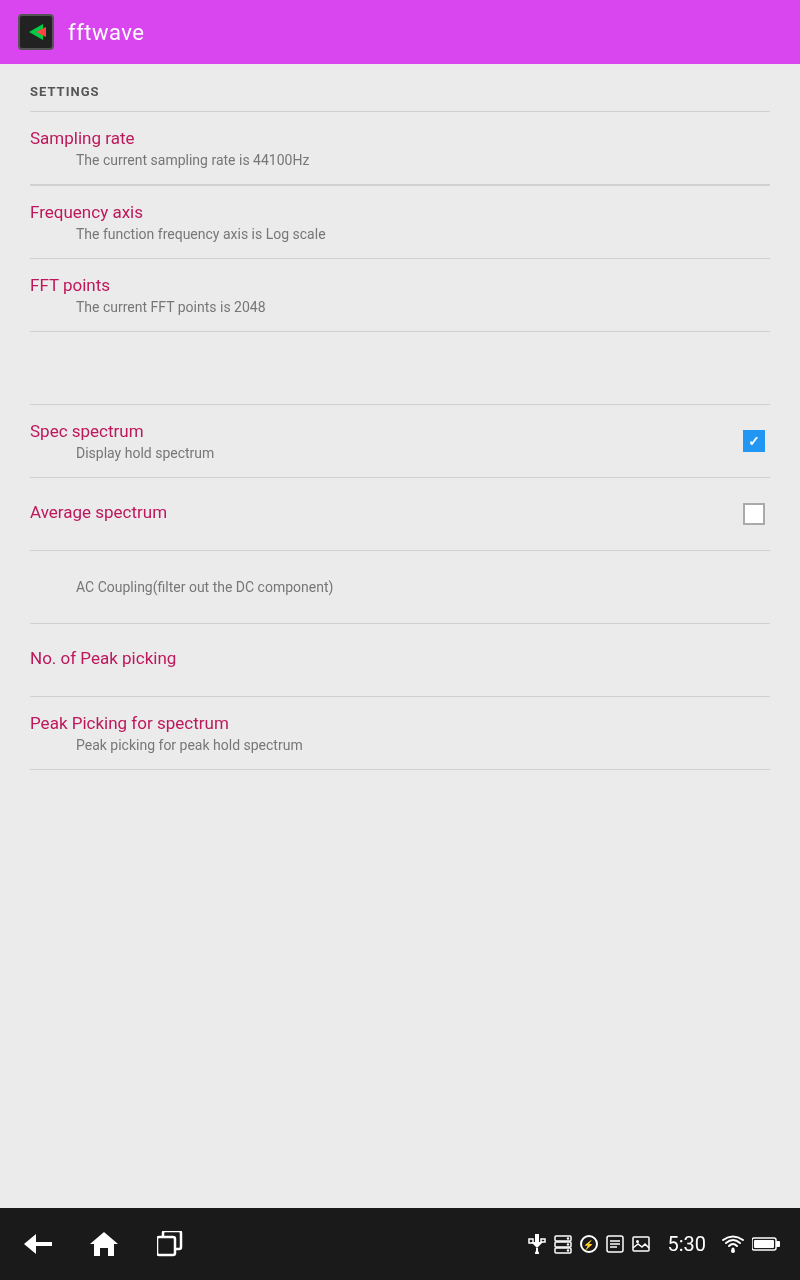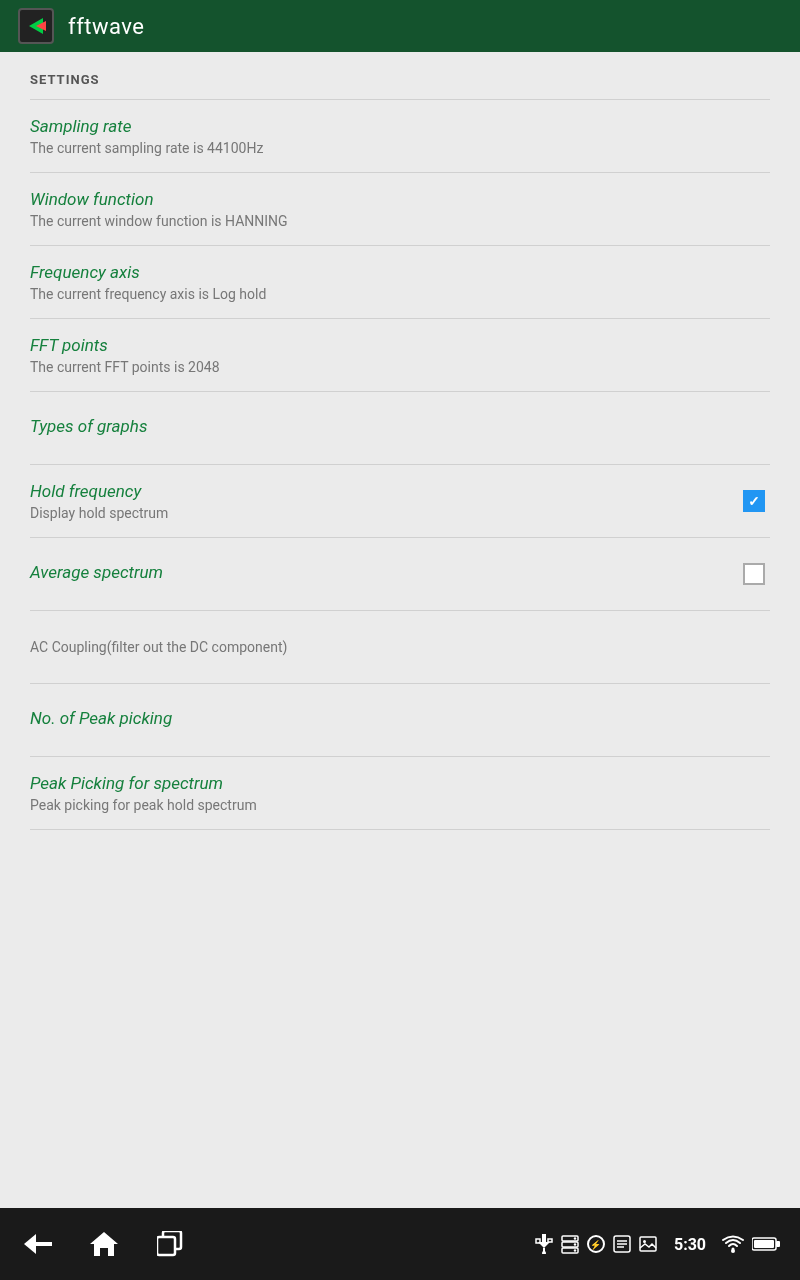--- a/index.html
+++ b/index.html
@@ -9,22 +9,22 @@
       height: 1280px;
       background: #e8e8e8;
       font-family: 'Roboto', Arial, sans-serif;
       overflow: hidden;
       display: flex;
       flex-direction: column;
     }
 
     
     .app-bar {
-      background: #14532d;
-      height: 52px;
+      background: #d946ef;
+      height: 64px;
       display: flex;
       align-items: center;
       padding: 0 16px;
       flex-shrink: 0;
     }
 
     .app-bar-icon {
       width: 40px;
       height: 40px;
       margin-right: 12px;
@@ -104,30 +104,30 @@
       cursor: pointer;
       min-height: 72px;
     }
 
     .settings-item-text {
       flex: 1;
     }
 
     .settings-item-title {
       font-size: 17px;
-      color: #15803d;
+      color: #be185d;
       font-weight: 400;
       margin-bottom: 4px;
-      font-style: italic;
     }
 
     .settings-item-subtitle {
       font-size: 14px;
       color: #777;
       font-weight: 400;
+      margin-left: 46px;
     }
 
     .checkbox-container {
       width: 32px;
       height: 32px;
       display: flex;
       align-items: center;
       justify-content: center;
       flex-shrink: 0;
     }
@@ -187,22 +187,22 @@
     }
 
     .status-icons {
       display: flex;
       align-items: center;
       gap: 6px;
     }
 
     .status-time {
       color: #ffffff;
-      font-size: 16px;
-      font-weight: 700;
+      font-size: 20px;
+      font-weight: 400;
       margin: 0 8px;
     }
   </style>
 </head>
 <body>
 
 <div class="app-bar">
   <div class="app-bar-icon">
     <div class="app-bar-logo"></div>
   </div>
@@ -214,50 +214,43 @@
   <div class="divider"></div>
 
   <div id="settings-list">
       <div class="settings-item">
         <div class="settings-item-text">
           <div class="settings-item-title">Sampling rate</div>
           <div class="settings-item-subtitle">The current sampling rate is 44100Hz</div>
         </div>
       </div>
       <div class="divider"></div>
-      <div class="settings-item">
-        <div class="settings-item-text">
-          <div class="settings-item-title">Window function</div>
-          <div class="settings-item-subtitle">The current window function is HANNING</div>
-        </div>
-      </div>
       <div class="divider"></div>
       <div class="settings-item">
         <div class="settings-item-text">
           <div class="settings-item-title">Frequency axis</div>
-          <div class="settings-item-subtitle">The current frequency axis is Log hold</div>
+          <div class="settings-item-subtitle">The function frequency axis is Log scale</div>
         </div>
       </div>
       <div class="divider"></div>
       <div class="settings-item">
         <div class="settings-item-text">
           <div class="settings-item-title">FFT points</div>
           <div class="settings-item-subtitle">The current FFT points is 2048</div>
         </div>
       </div>
       <div class="divider"></div>
       <div class="settings-item">
         <div class="settings-item-text">
-          <div class="settings-item-title">Types of graphs</div>
-        </div>
-      </div>
-      <div class="divider"></div>
-      <div class="settings-item">
-        <div class="settings-item-text">
-          <div class="settings-item-title">Hold frequency</div>
+        </div>
+      </div>
+      <div class="divider"></div>
+      <div class="settings-item">
+        <div class="settings-item-text">
+          <div class="settings-item-title">Spec spectrum</div>
           <div class="settings-item-subtitle">Display hold spectrum</div>
         </div>
         <div class="checkbox-container">
           <div class="checkbox checked"></div>
         </div>
       </div>
       <div class="divider"></div>
       <div class="settings-item">
         <div class="settings-item-text">
           <div class="settings-item-title">Average spectrum</div>

